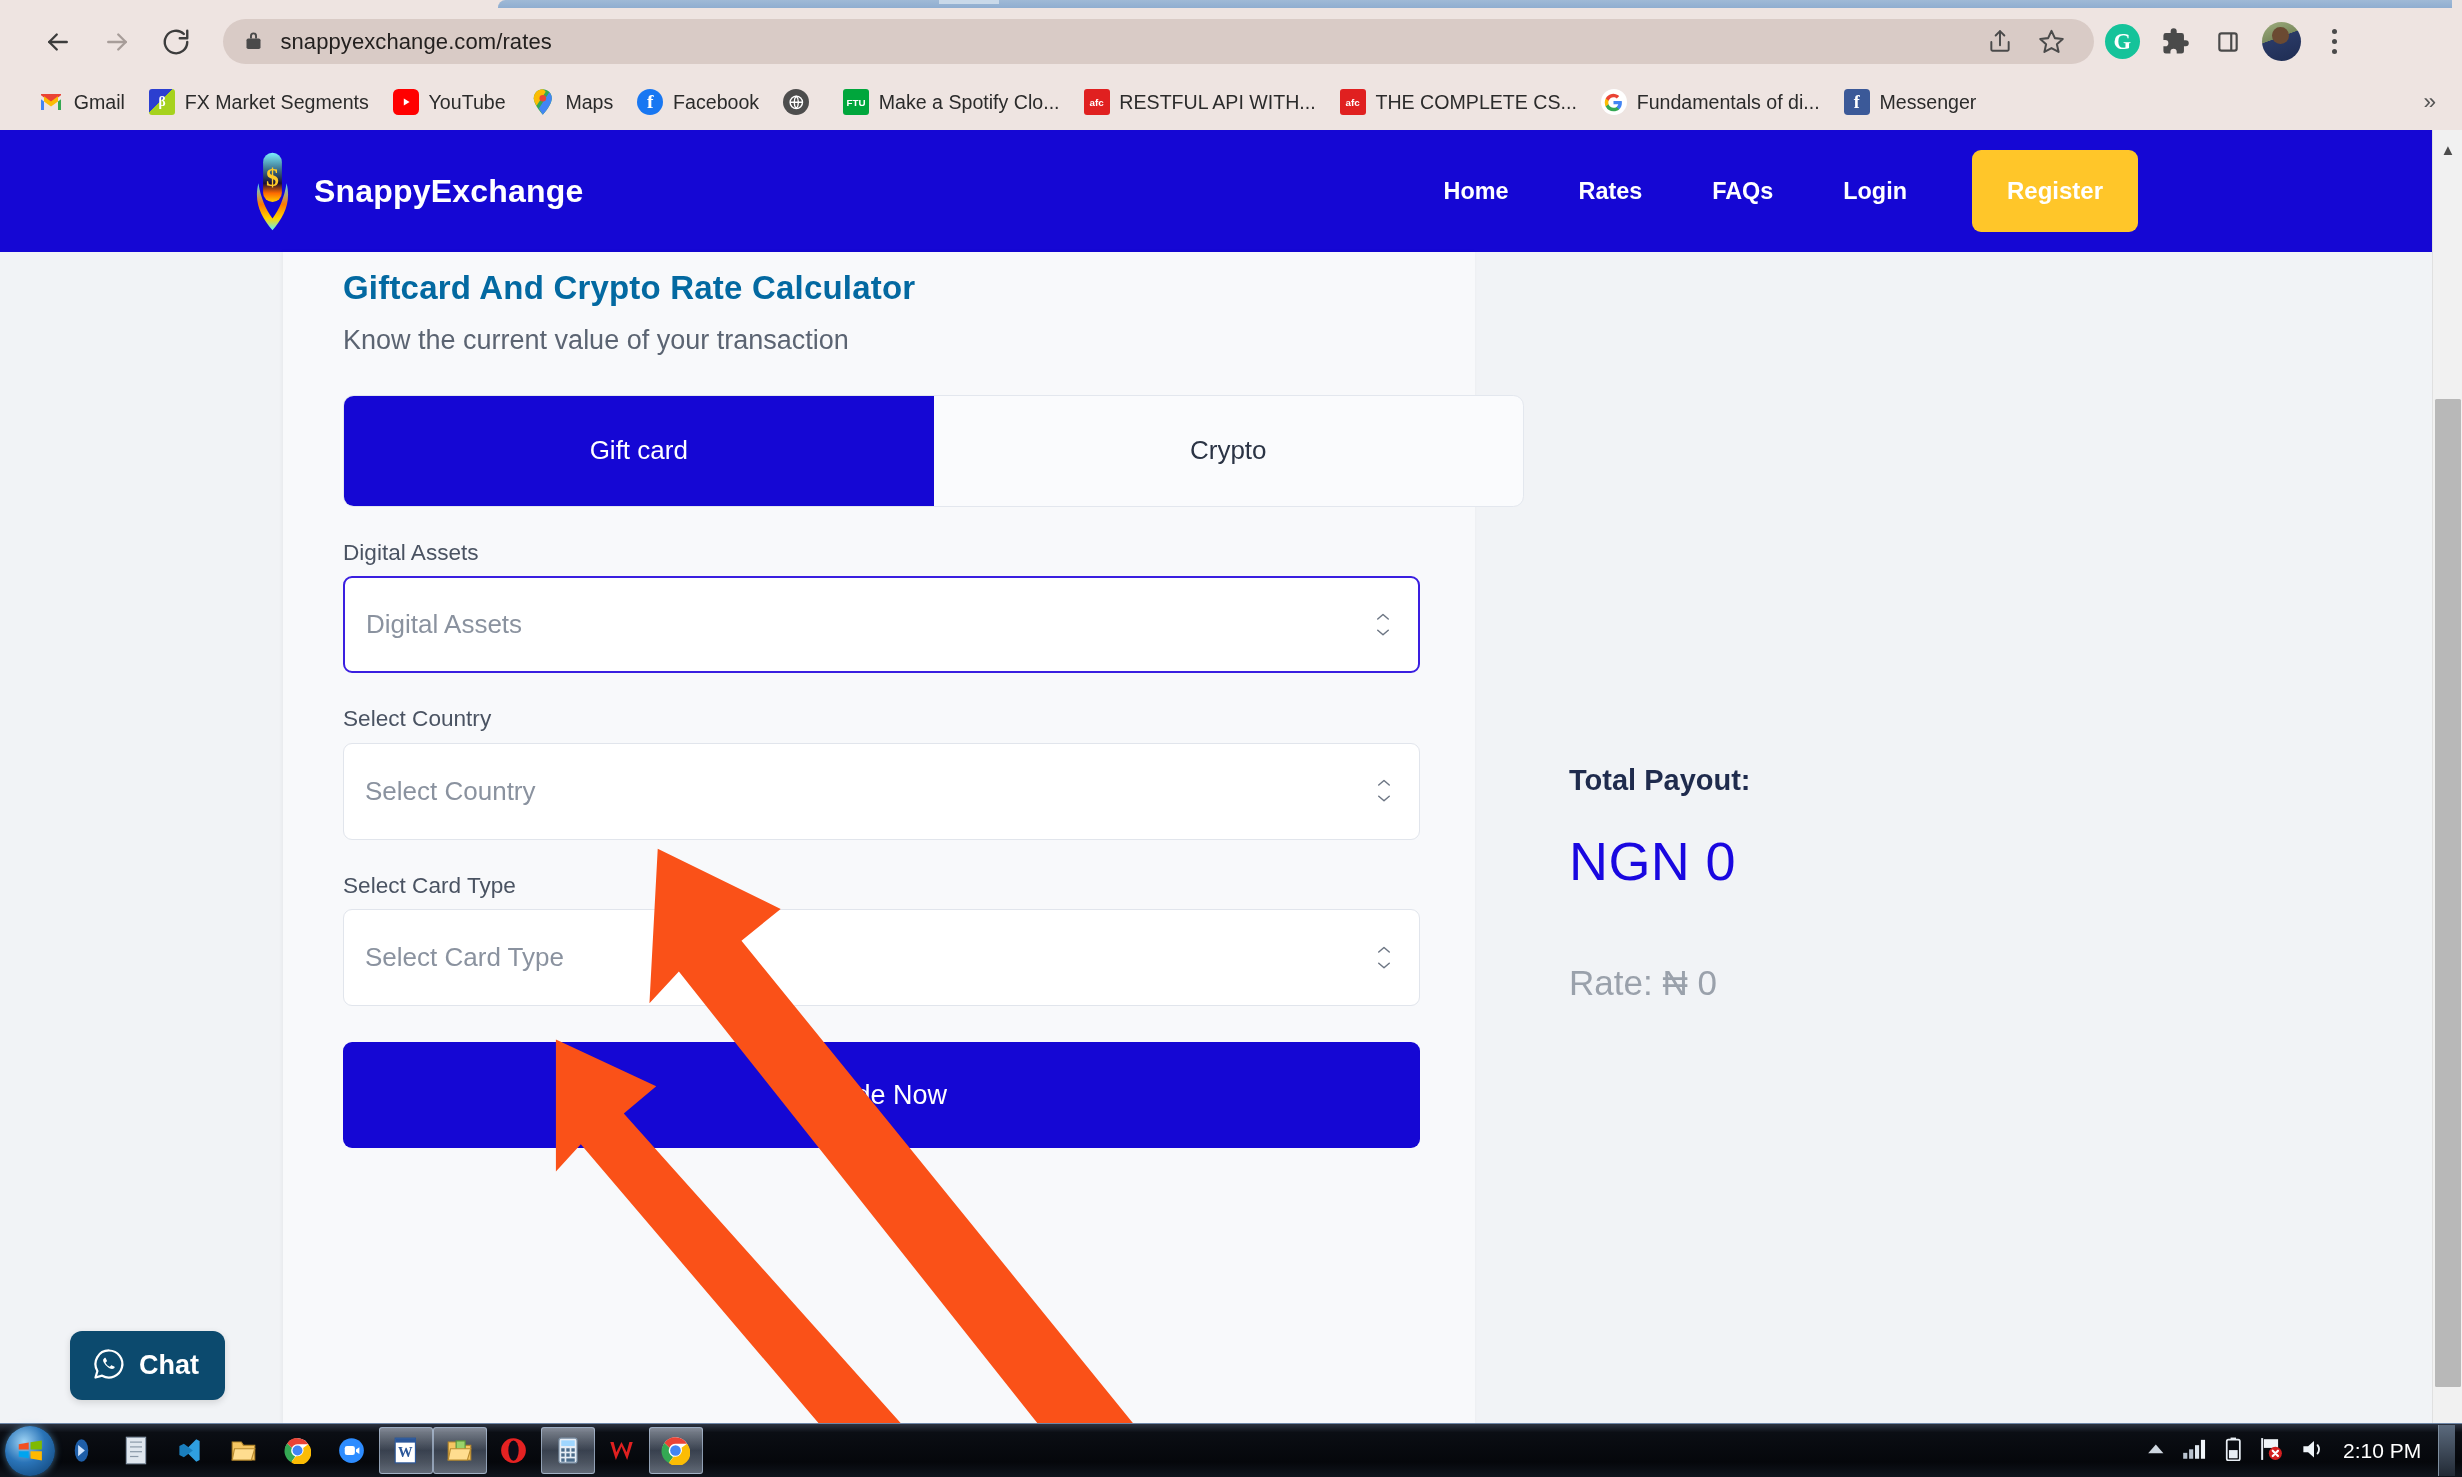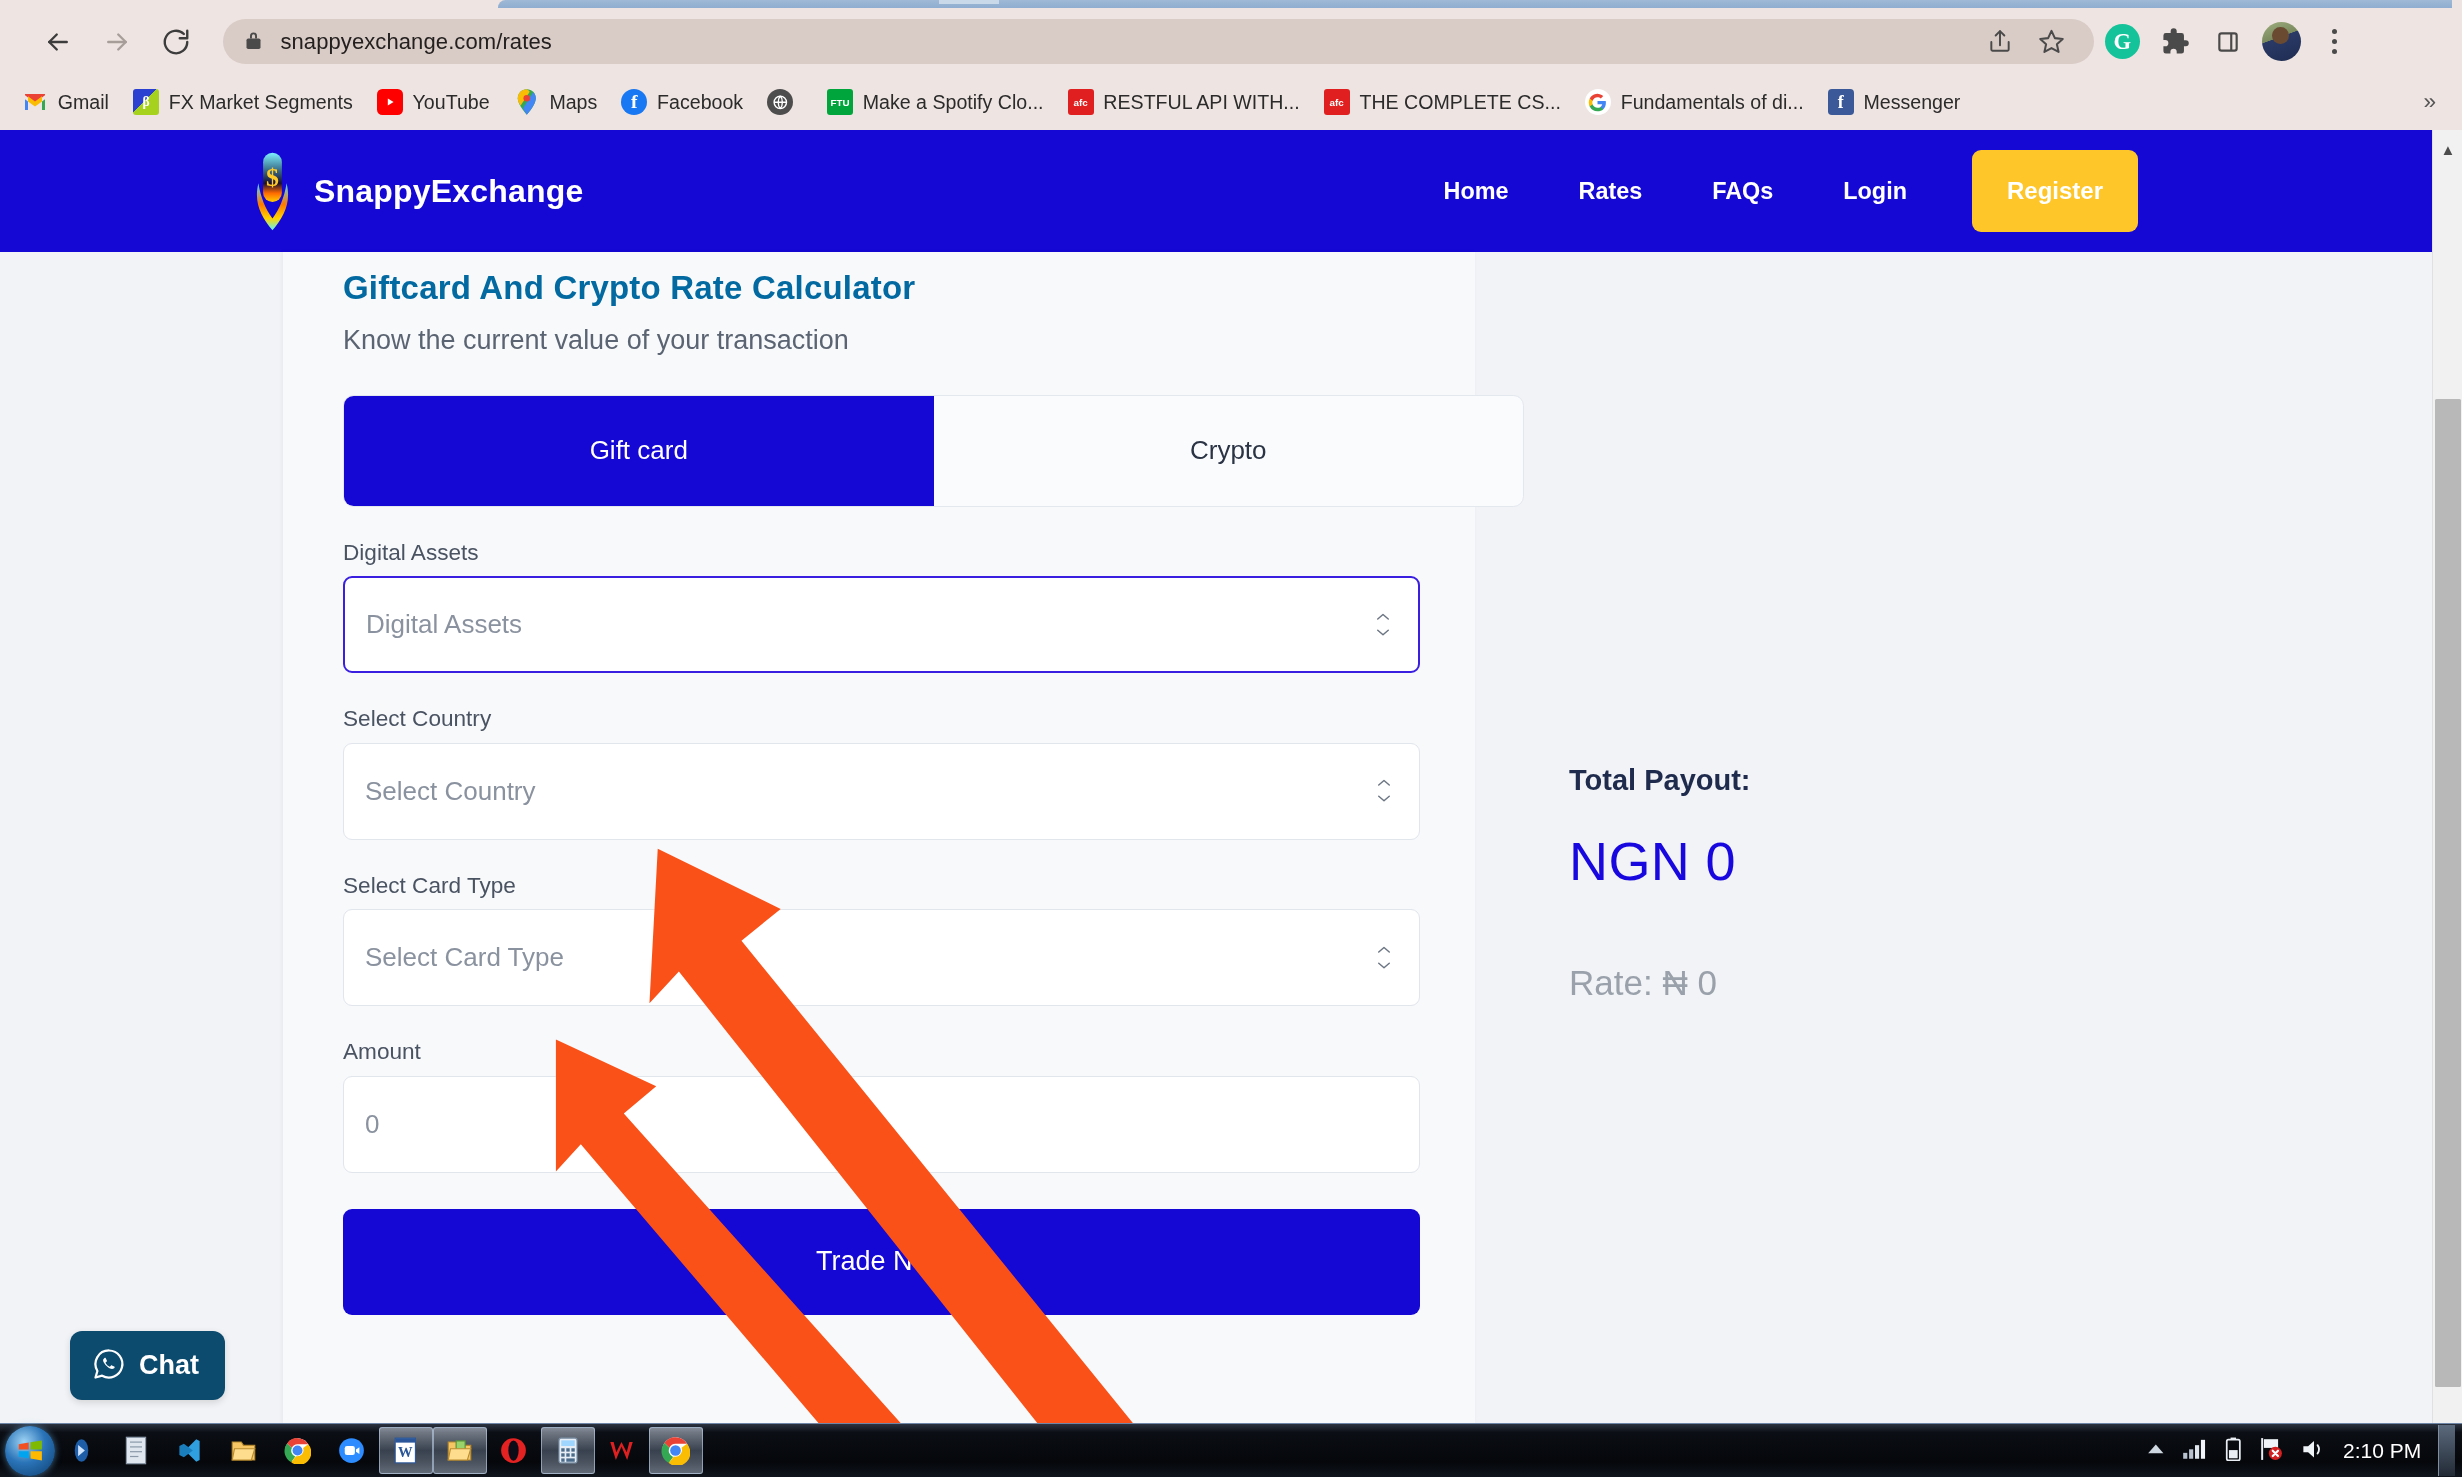--- a/index.html
+++ b/index.html
@@ -72,21 +72,21 @@
     content:""; position:absolute; left:10.6px; top:5.3px; width:16.6px; height:16.6px;
     border-radius:50%; background:#6b4a32;
   }
   #menu-icon .dots { display:flex; flex-direction:column; gap:4.5px; }
   #menu-icon .dots i { width:5.3px; height:5.3px; border-radius:50%; background:#4a4a4a; display:block;}
 
   
   #bookmarks-bar {
     position: absolute; left: 0; top: 74px; width: 2462px; height: 56px;
     background: #eee4e1;
-    display: flex; align-items: center; padding-left: 10px; gap: 0;
+    display: flex; align-items: center; padding-left: 26px; gap: 0;
   }
   .bookmark {
     display:flex; align-items:center; gap:9.8px;
     padding: 4.5px 12px; border-radius: 6px; flex: 0 0 auto;
   }
   .bookmark .bm-label {
     font-size: 19.6px; color: #2b2b2b; white-space: nowrap;
   }
   .bm-ico { width: 26px; height: 26px; flex:0 0 auto; display:flex; align-items:center; justify-content:center; border-radius:3px; overflow:hidden; font-size:12px; color:#fff; font-weight:bold;}
   #bookmarks-overflow { margin-left: auto; margin-right: 26px; font-size: 22.6px; color:#555; }
@@ -468,26 +468,20 @@
           <svg width="18" height="10.6" viewBox="0 0 24 14" fill="none" stroke="#6d7684" stroke-width="2" stroke-linecap="round" stroke-linejoin="round">
               <polyline points="5 9 12 3 19 9"></polyline>
             </svg>
           <svg width="18" height="10.6" viewBox="0 0 24 14" fill="none" stroke="#6d7684" stroke-width="2" stroke-linecap="round" stroke-linejoin="round">
               <polyline points="5 4 12 10 19 4"></polyline>
             </svg>
         </span>
       </div>
     </div>
 
-    <div class="field-group">
-      <div class="field-label">Amount</div>
-      <div class="field-control">
-        <span class="field-value">0</span>
-      </div>
-    </div>
 
     <div id="trade-now-button">Trade Now</div>
   </div>
 
   <div id="payout-panel">
     <div id="payout-label">Total Payout:</div>
     <div id="payout-amount">NGN 0</div>
     <div id="payout-rate">Rate: ₦ 0</div>
   </div>
 

